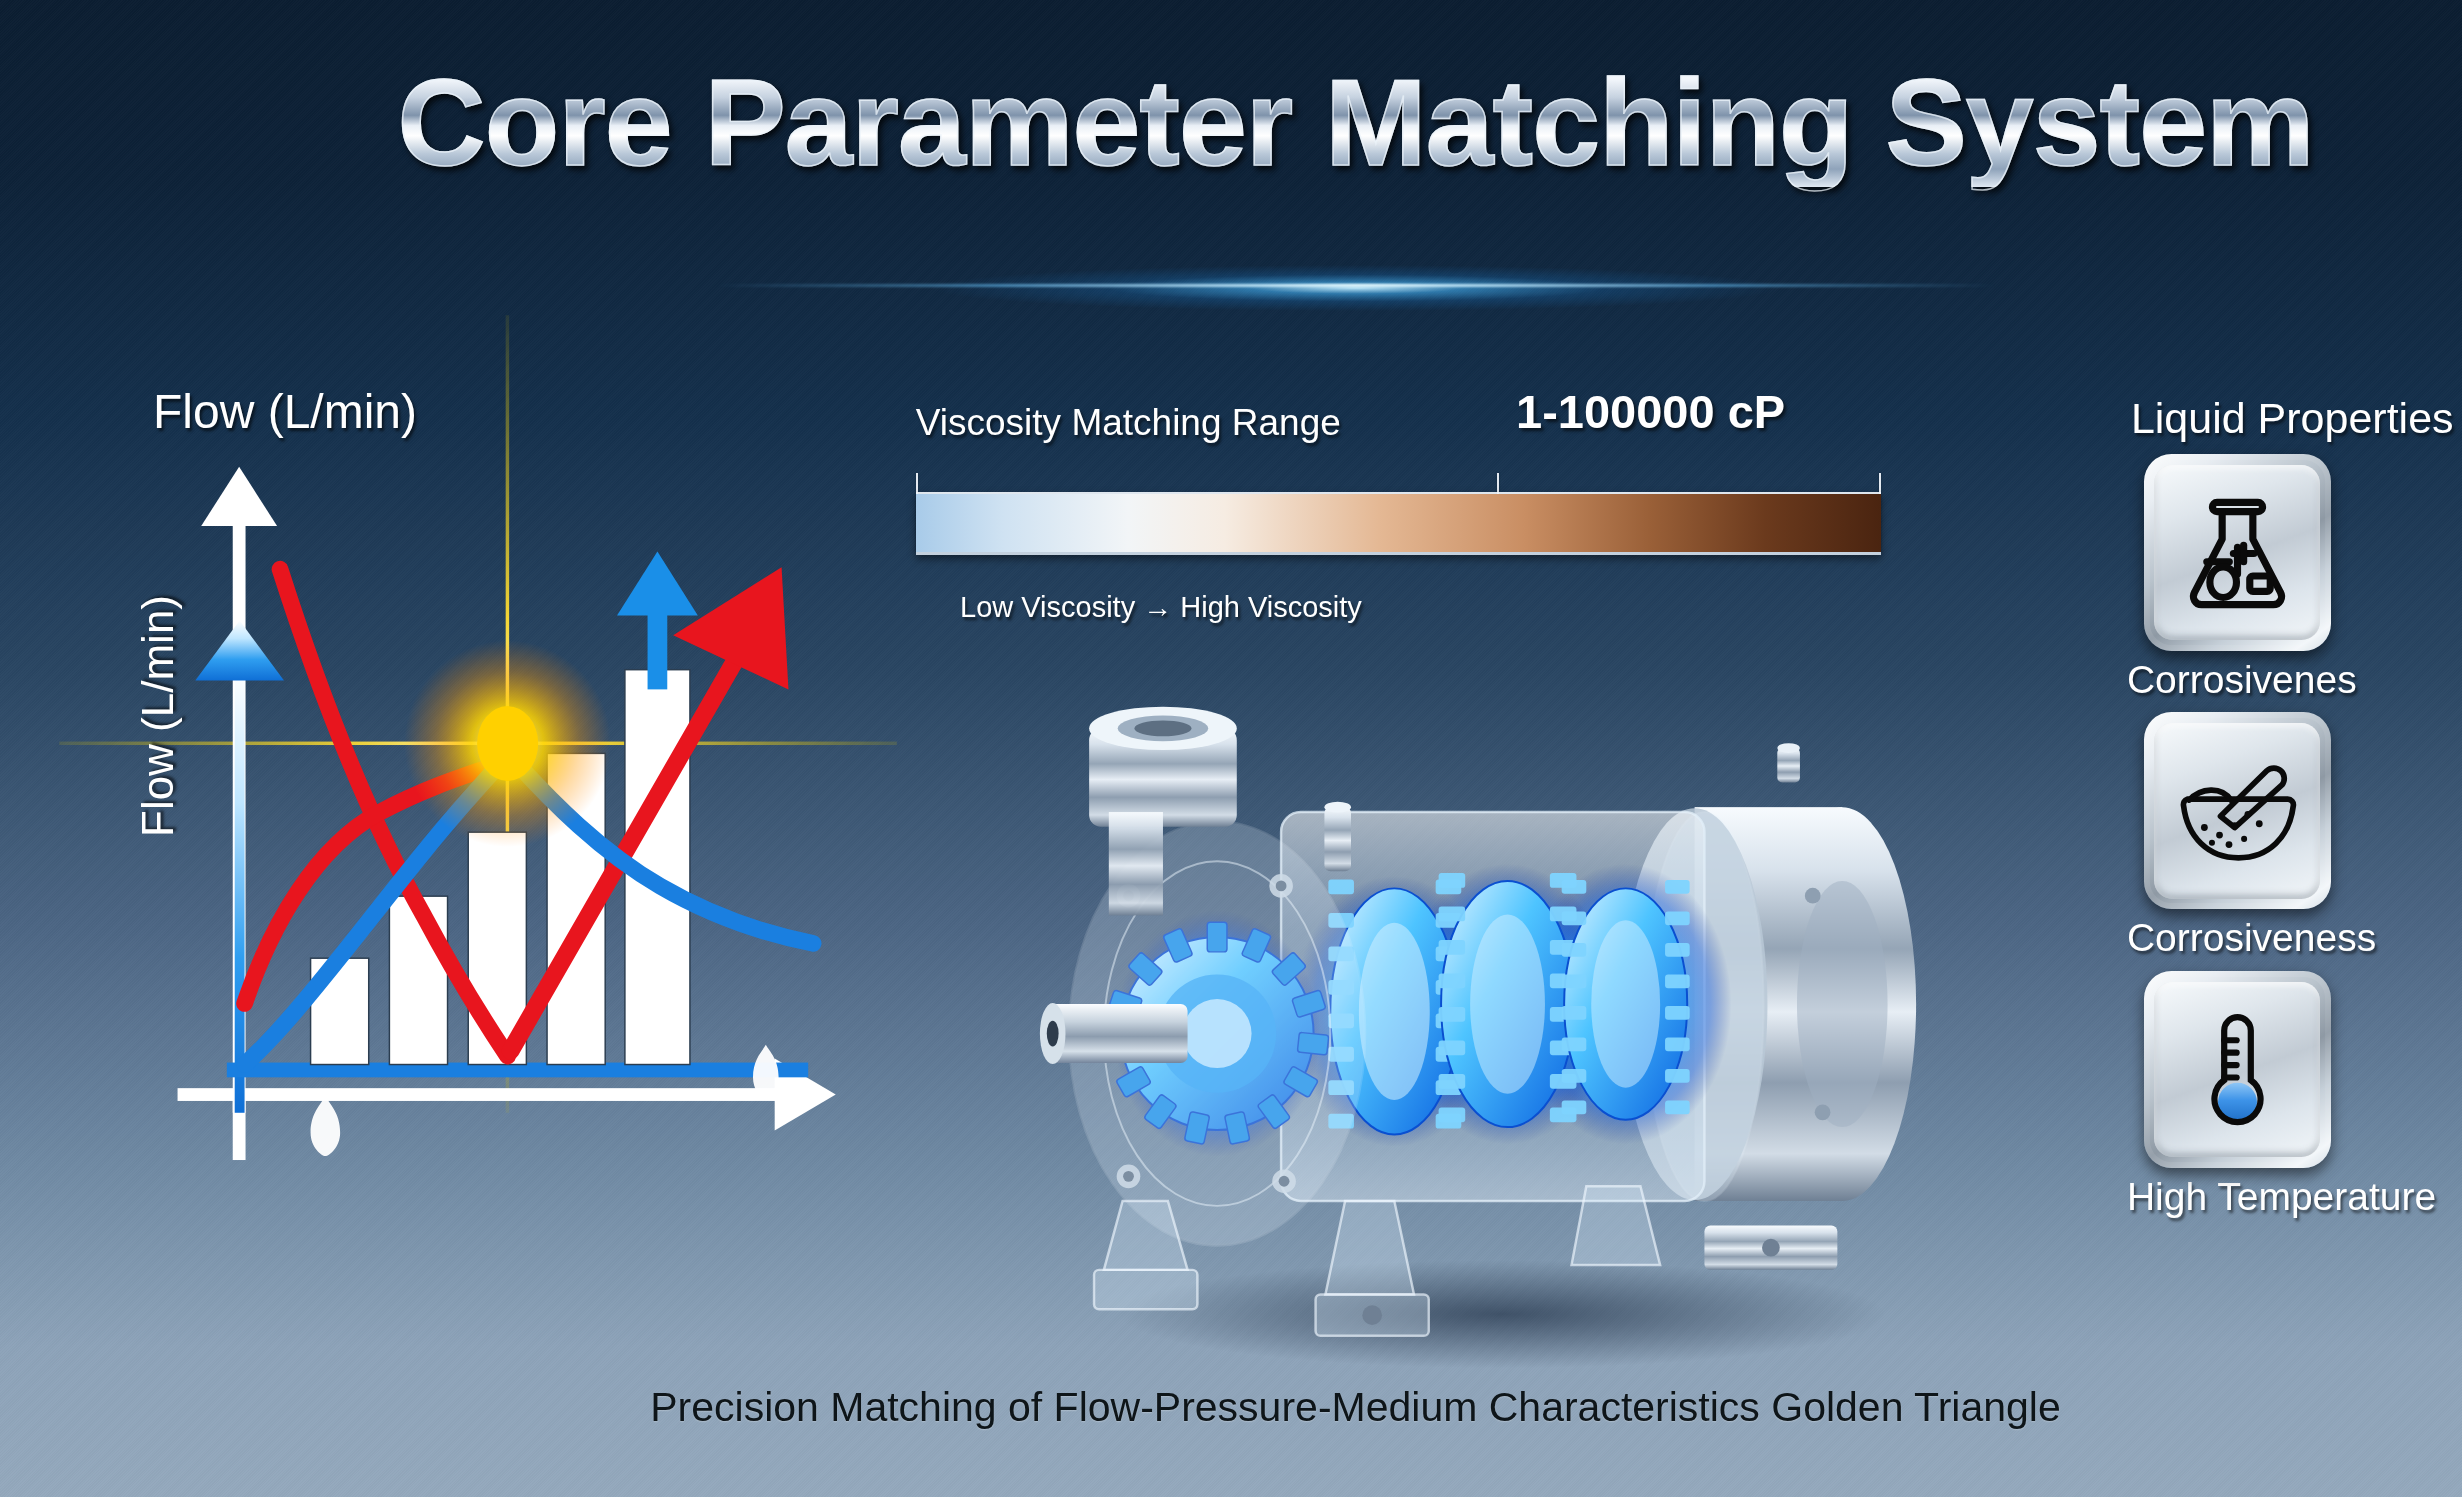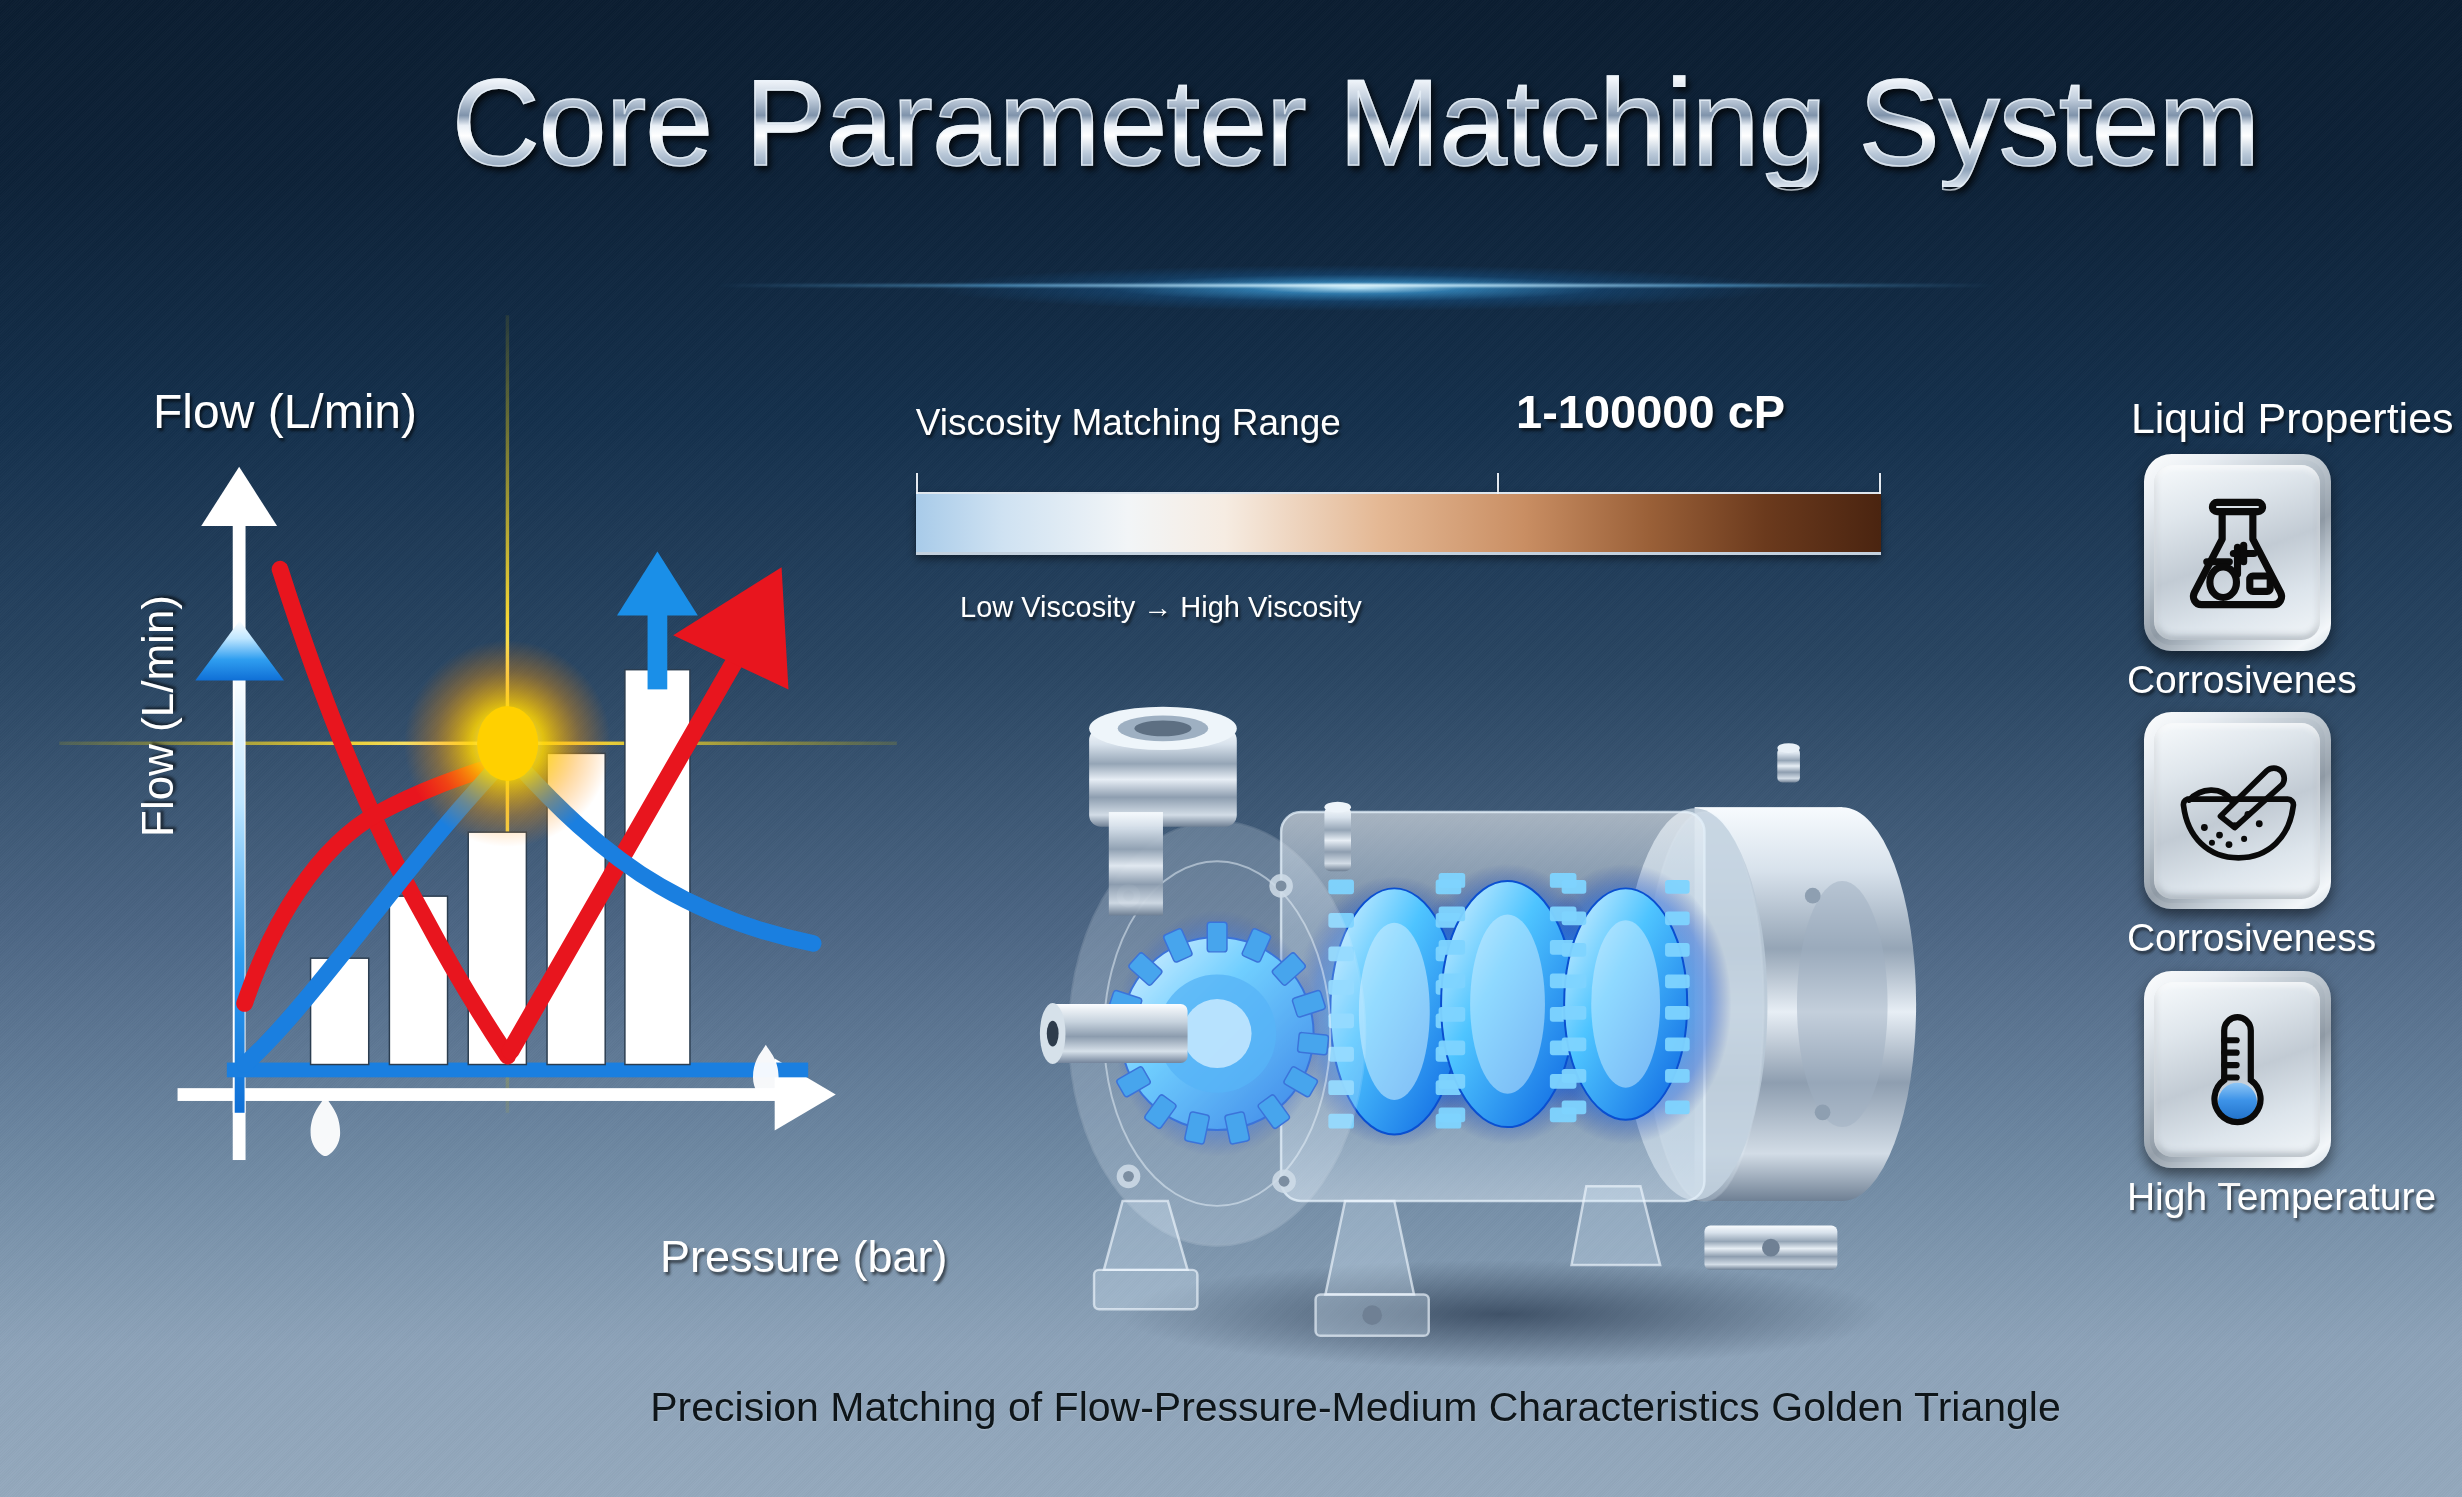--- a/index.html
+++ b/index.html
@@ -36,21 +36,21 @@
   
   .title-wrap {
     position: absolute;
     top: 59px; left: 0; width: 100%;
     text-align: center;
     z-index: 6;
   }
   .title {
     display: inline-block;
     font-family: "Liberation Sans", sans-serif;
-    font-weight: normal;
+    font-weight: bold;
     font-size: 122px;
     letter-spacing: -1px;
     line-height: 1.05;
     background: linear-gradient(180deg,
         #ffffff 0%,
         #f2f6fb 16%,
         #c6d2e0 30%,
         #7f93ab 44%,
         #e9eff6 52%,
         #ffffff 60%,
@@ -251,21 +251,20 @@
 <div id="stage">
 
   <div class="title-wrap">
     <div class="title">Core Parameter Matching System</div>
   </div>
   <div class="flare"></div>
   <div class="flare-line"></div>
 
   <div class="wlabel chart-top-label">Flow (L/min)</div>
   <div class="wlabel chart-y-label">Flow (L/min)</div>
-  <div class="wlabel chart-x-label">Pressure (bar)</div>
 
   <div id="chart">
     <svg viewBox="0 0 1500 1560" preserveAspectRatio="none">
       <defs>
         <linearGradient id="blueArrowGrad" x1="0" y1="1" x2="0" y2="0">
           <stop offset="0%" stop-color="#0f6fd6"></stop>
           <stop offset="35%" stop-color="#2f9ef0"></stop>
           <stop offset="70%" stop-color="#bfe6ff"></stop>
           <stop offset="100%" stop-color="#ffffff"></stop>
         </linearGradient>

